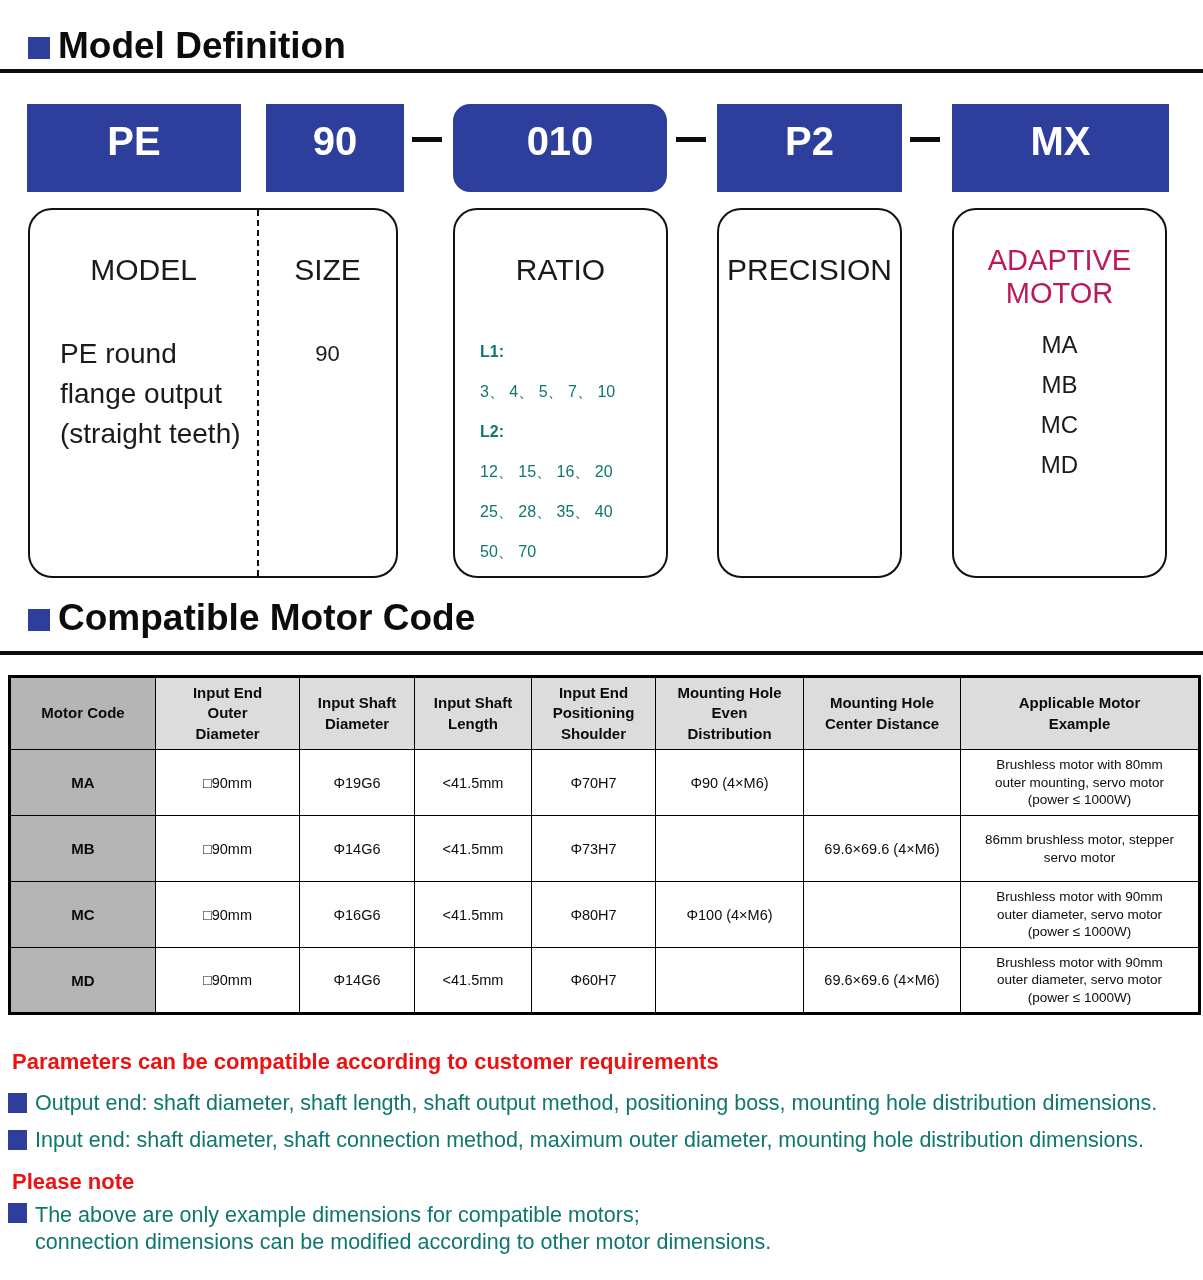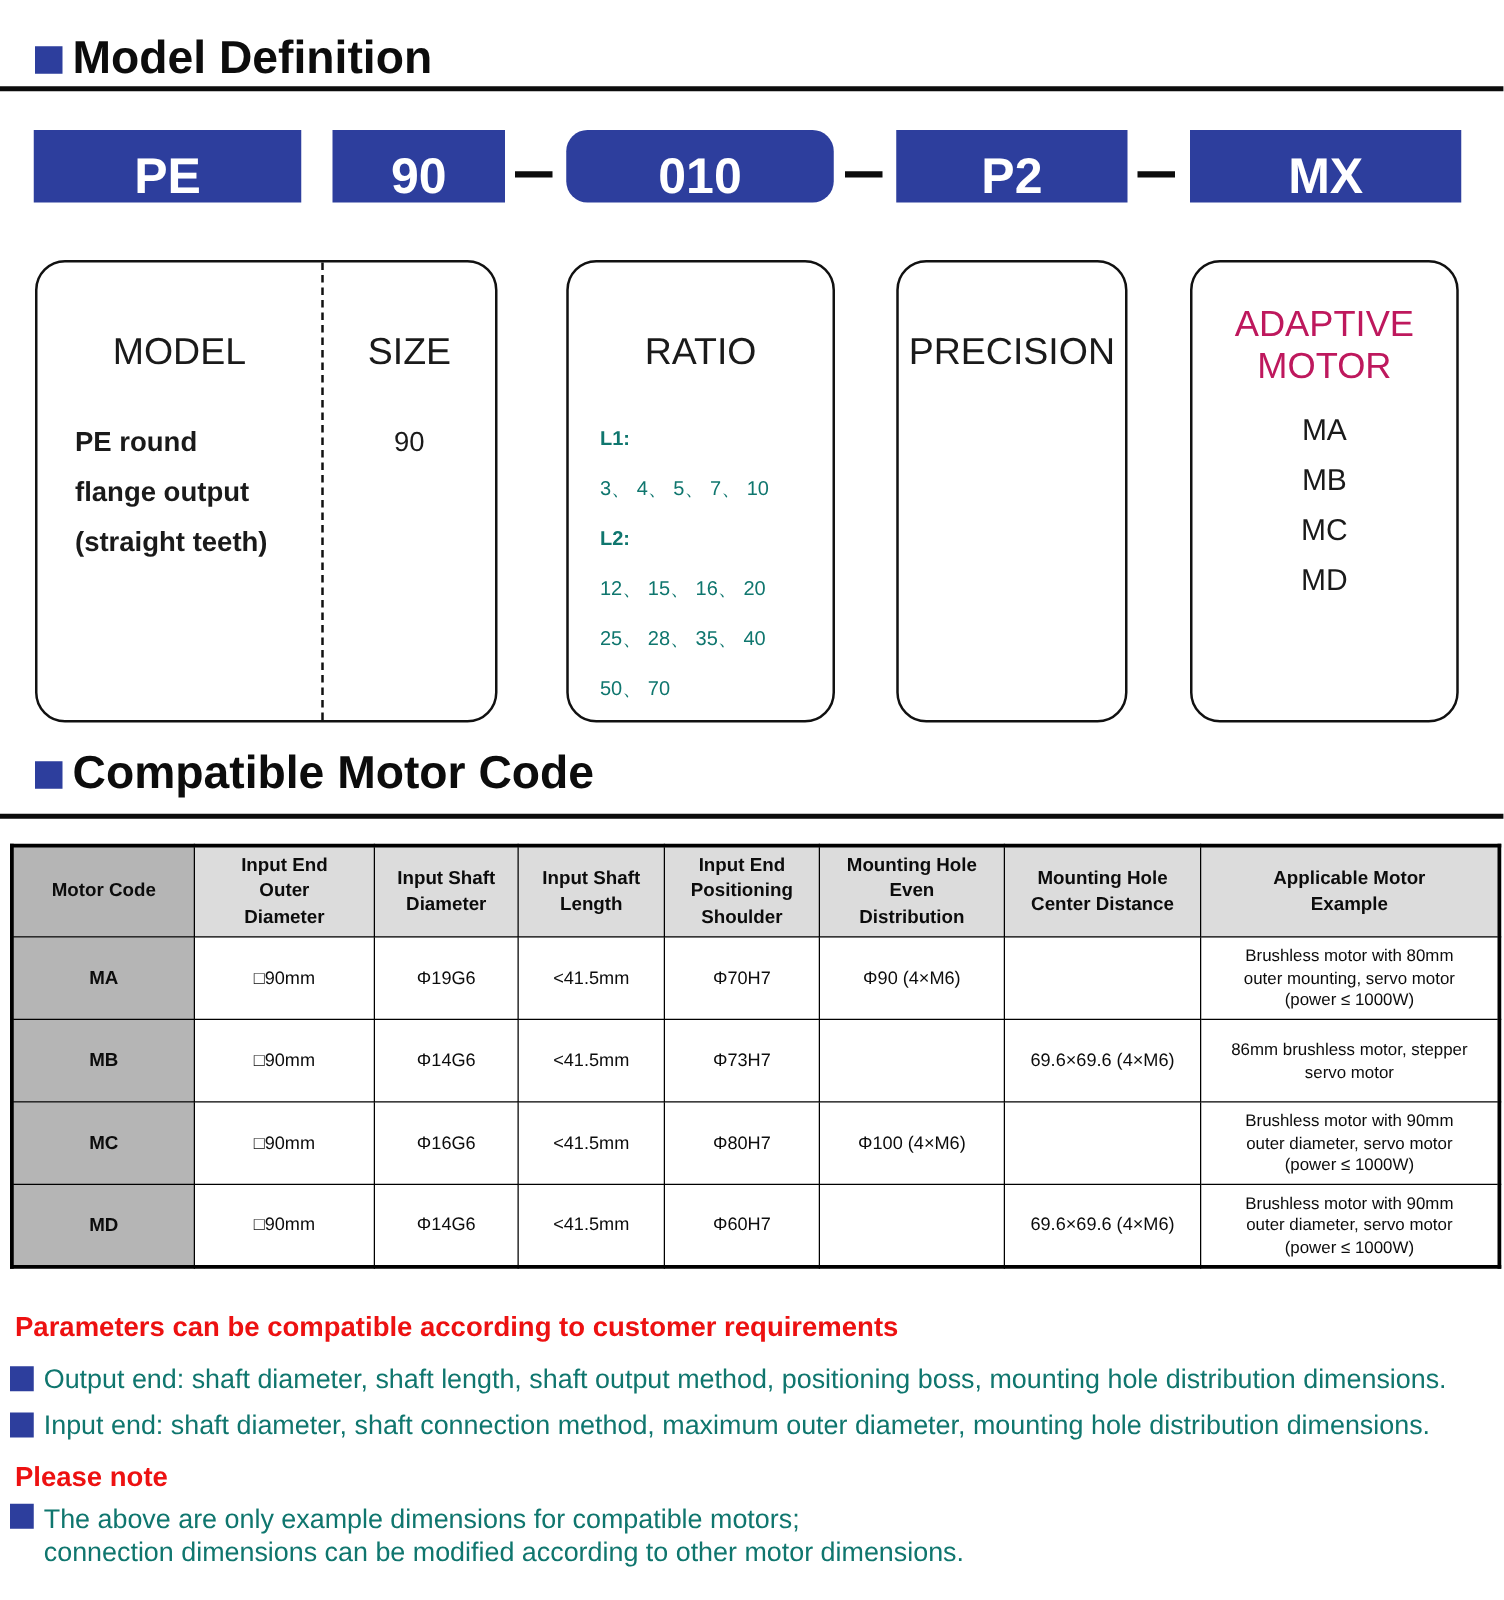--- a/index.html
+++ b/index.html
@@ -8,37 +8,37 @@
     position:relative;width:1203px;height:1280px;background:#fff;overflow:hidden;
     font-family:"Liberation Sans","DejaVu Sans",sans-serif;color:#111;
   }
   
   .sec-bullet{position:absolute;width:22px;height:22px;background:#2d3e9d;}
   .sec-title{position:absolute;left:58px;font-size:37px;font-weight:700;color:#0c0c0c;white-space:nowrap;}
   .sec-rule{position:absolute;left:0;width:1203px;height:4px;background:#0c0c0c;}
   #b1{left:28px;top:37px;}  #t1{top:25px;}  #r1{top:69px;}
   #b2{left:28px;top:609px;} #t2{top:597px;} #r2{top:651px;}
   
-  .code-box{position:absolute;top:104px;height:58px;background:#2d3e9d;color:#fff;
+  .code-box{position:absolute;top:104px;height:88px;background:#2d3e9d;color:#fff;
     font-size:40px;font-weight:700;text-align:center;line-height:74px;}
   .seg0{left:27px;width:214px;} .seg1{left:266px;width:138px;} .seg2{left:453px;width:214px;border-radius:17px;}
   .seg3{left:717px;width:185px;} .seg4{left:952px;width:217px;}
   .dash{position:absolute;top:137px;height:5px;background:#0c0c0c;width:30px;}
   .d1{left:412px;} .d2{left:676px;} .d3{left:910px;}
   
   .card{position:absolute;top:208px;height:370px;border:2.5px solid #111;border-radius:24px;background:#fff;}
   .card-modelsize{left:28px;width:370px;}
   .card-ratio{left:453px;width:215px;}
   .card-precision{left:717px;width:185px;}
   .card-adaptive{left:952px;width:215px;}
-  .card-h{position:absolute;top:43px;width:100%;text-align:center;font-size:30px;font-weight:400;color:#1a1a1a;margin-top:12px;}
+  .card-h{position:absolute;top:43px;width:100%;text-align:center;font-size:30px;font-weight:400;color:#1a1a1a;}
   .ms-left{position:absolute;left:0;top:0;width:227px;height:100%;}
   .ms-divider{position:absolute;left:227px;top:0;bottom:0;width:0;border-left:2.5px dashed #111;}
   .ms-right{position:absolute;left:229px;top:0;right:0;height:100%;}
-  .ms-lines{position:absolute;top:124px;left:30px;font-size:22px;line-height:40px;color:#1a1a1a;font-weight:bold;}
+  .ms-lines{position:absolute;top:124px;left:30px;font-size:28px;line-height:40px;color:#1a1a1a;}
   .size-value{position:absolute;top:124px;width:100%;text-align:center;font-size:22px;line-height:40px;color:#1a1a1a;}
   .ratio-body{position:absolute;top:122px;left:25px;font-size:16px;line-height:40px;color:#0f766e;}
   .ratio-body .lbl{font-weight:700;}
   .precision-body{position:absolute;top:133px;left:9px;right:2px;font-size:17px;line-height:28px;color:#1a1a1a;white-space:nowrap;}
   .adaptive-h{position:absolute;top:34px;width:100%;text-align:center;font-size:29px;line-height:33px;font-weight:400;color:#be185d;}
   .adaptive-options{position:absolute;top:115px;width:100%;text-align:center;font-size:24px;line-height:40px;color:#1a1a1a;}
   
   .motor-table{position:absolute;left:8px;top:675px;width:1190px;border-collapse:collapse;table-layout:fixed;
     border:3px solid #000;background:#fff;}
   .motor-table th,.motor-table td{border:1.5px solid #000;text-align:center;vertical-align:middle;padding:0 4px;}

